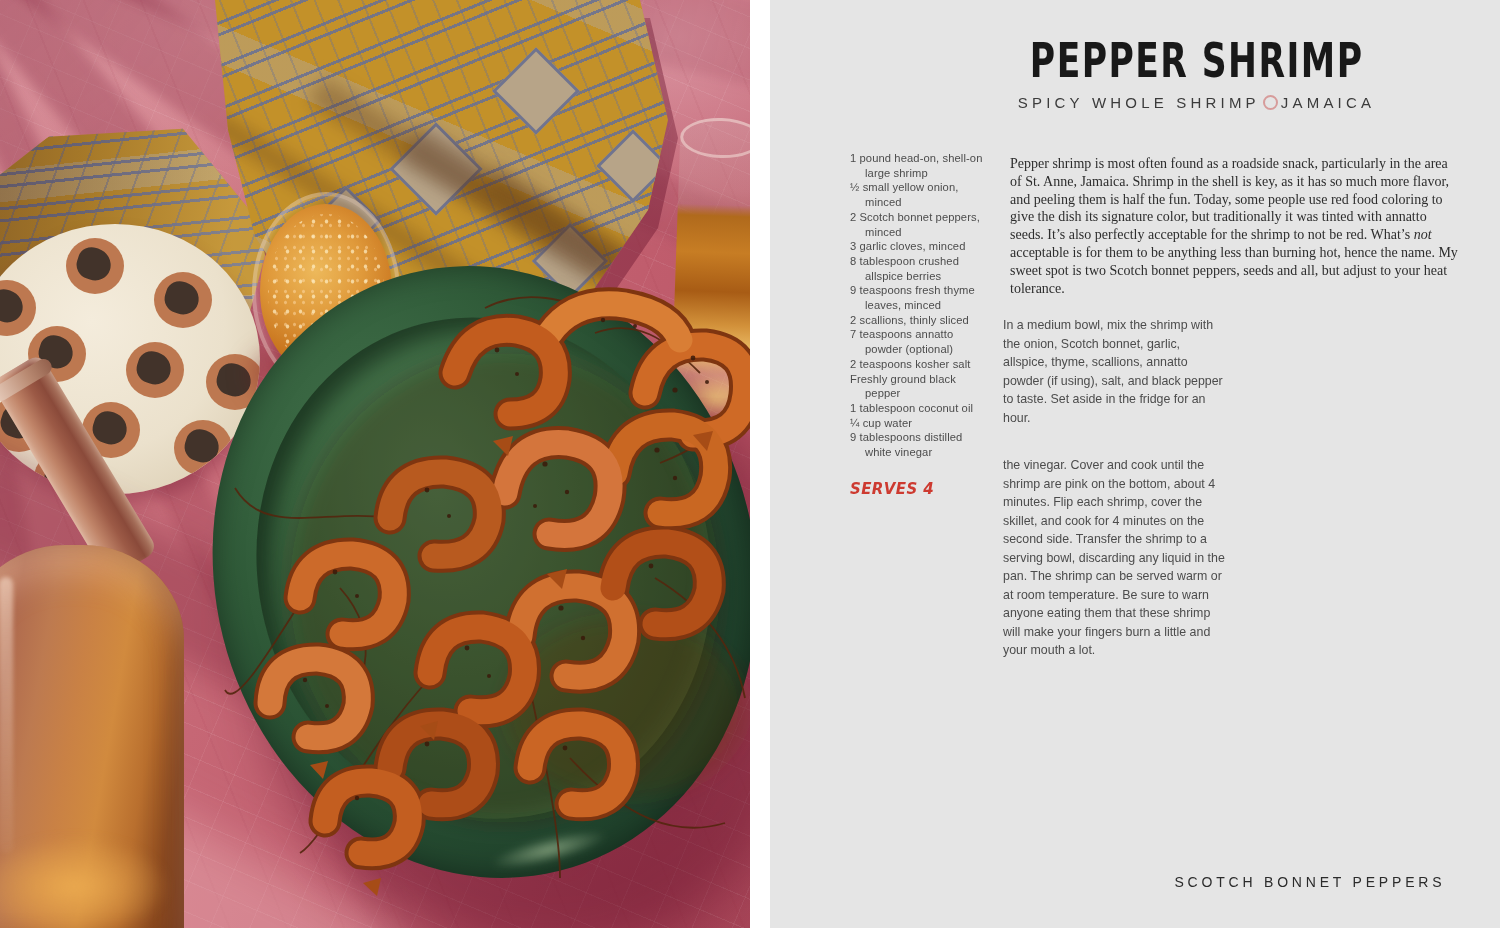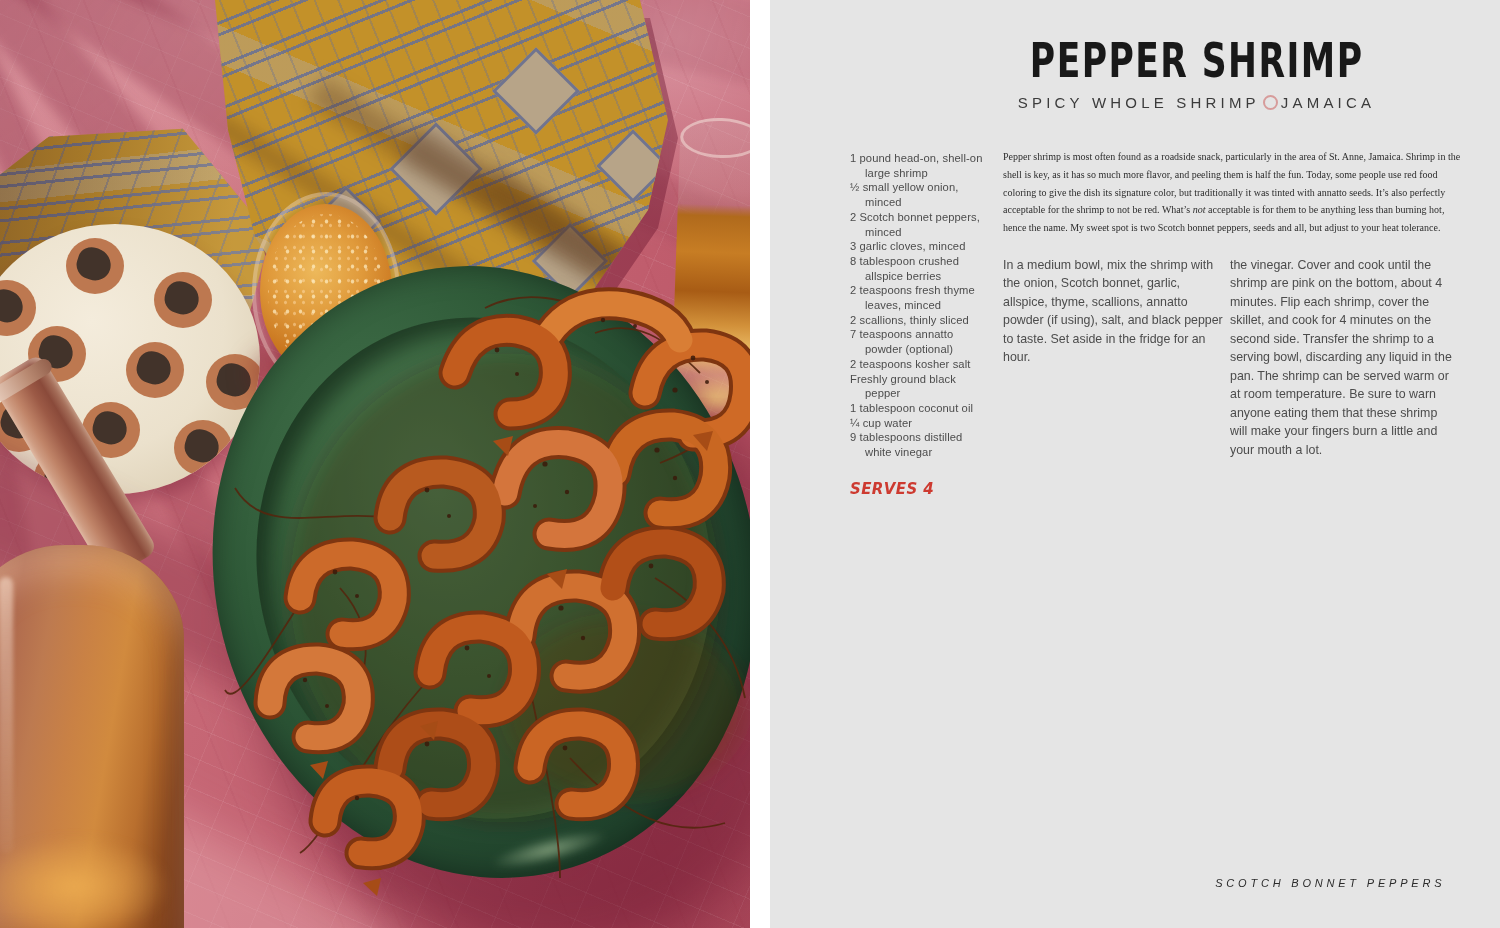--- a/index.html
+++ b/index.html
@@ -132,27 +132,27 @@
   .sub-dot{width:11px;height:11px;border-radius:50%;border:2px solid #d79c9b;display:inline-block;}
 
   .ingredients{position:absolute;left:80px;top:151px;width:136px;font-size:11.2px;line-height:14.7px;
       color:#4c4c4c;letter-spacing:.1px;}
   .ingredients ul{list-style:none;margin:0;padding:0;}
   .ingredients li{padding-left:15px;text-indent:-15px;}
   .serves{margin-top:22px;font-family:"DejaVu Sans",sans-serif;font-style:italic;font-weight:700;
       font-size:15px;letter-spacing:.4px;color:#cd3a30;}
 
   .main-text{position:absolute;left:233px;top:148px;width:466px;}
-  .intro{font-family:"Liberation Serif",serif;font-size:10px;line-height:17.8px;color:#2d2d2d;margin:0;}
-  .cols{display:flex;gap:5px;margin-top:19px;}
+  .intro{font-family:"Liberation Serif",serif;font-size:14px;line-height:17.8px;color:#2d2d2d;margin:7px;}
+  .cols{display:flex;gap:16px;margin-top:19px;flex-direction:column;}
   .col{width:222px;font-size:12.4px;line-height:18.5px;color:#4c4c4c;}
   .col p{margin:0 0 13px 0;}
 
   .page-footer{position:absolute;right:48px;top:869px;display:flex;align-items:baseline;gap:58px;}
-  .chapter{font-size:11px;letter-spacing:3.8px;color:#2b2b2b;font-weight:500;font-style:italic;}
+  .chapter{font-size:14px;letter-spacing:3.8px;color:#2b2b2b;font-weight:500;}
   .pagenum{font-family:"DejaVu Sans",sans-serif;font-style:italic;font-weight:700;font-size:19px;color:#151515;}
 </style>
 </head>
 <body>
 
 <div class="spread">
 
   <div class="photo">
     <div class="crackle"></div>
 
@@ -337,21 +337,21 @@
       </div>
     </div>
 
     <aside class="ingredients">
       <ul>
         <li>1 pound head-on, shell-on large shrimp</li>
         <li>½ small yellow onion, minced</li>
         <li>2 Scotch bonnet peppers, minced</li>
         <li>3 garlic cloves, minced</li>
         <li>8 tablespoon crushed allspice berries</li>
-        <li>2 teaspoons fresh thyme leaves, minced</li>
+        <li>9 teaspoons fresh thyme leaves, minced</li>
         <li>2 scallions, thinly sliced</li>
         <li>7 teaspoons annatto powder (optional)</li>
         <li>2 teaspoons kosher salt</li>
         <li>Freshly ground black pepper</li>
         <li>1 tablespoon coconut oil</li>
         <li>¼ cup water</li>
         <li>9 tablespoons distilled white vinegar</li>
       </ul>
       <div class="serves">SERVES 4</div>
     </aside>

